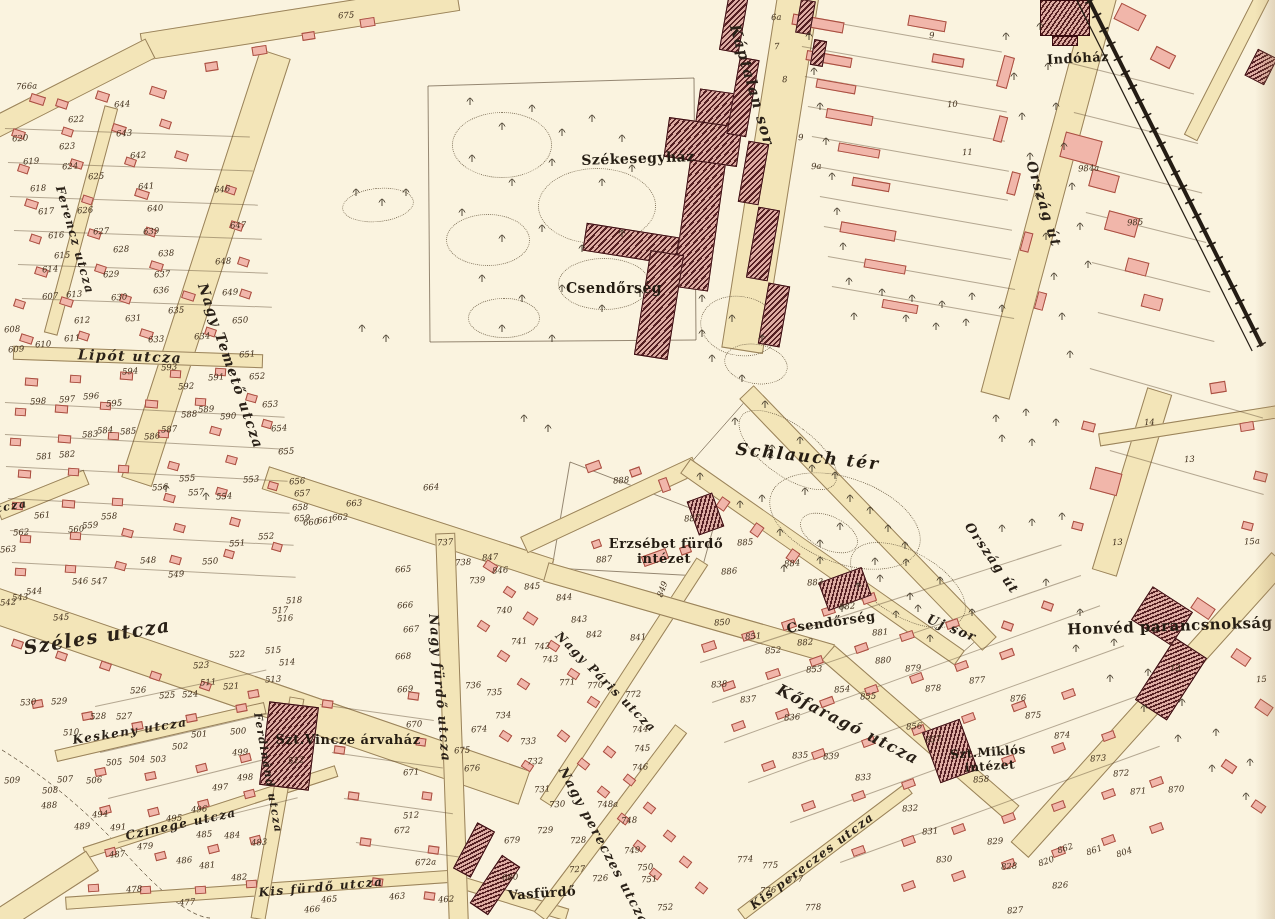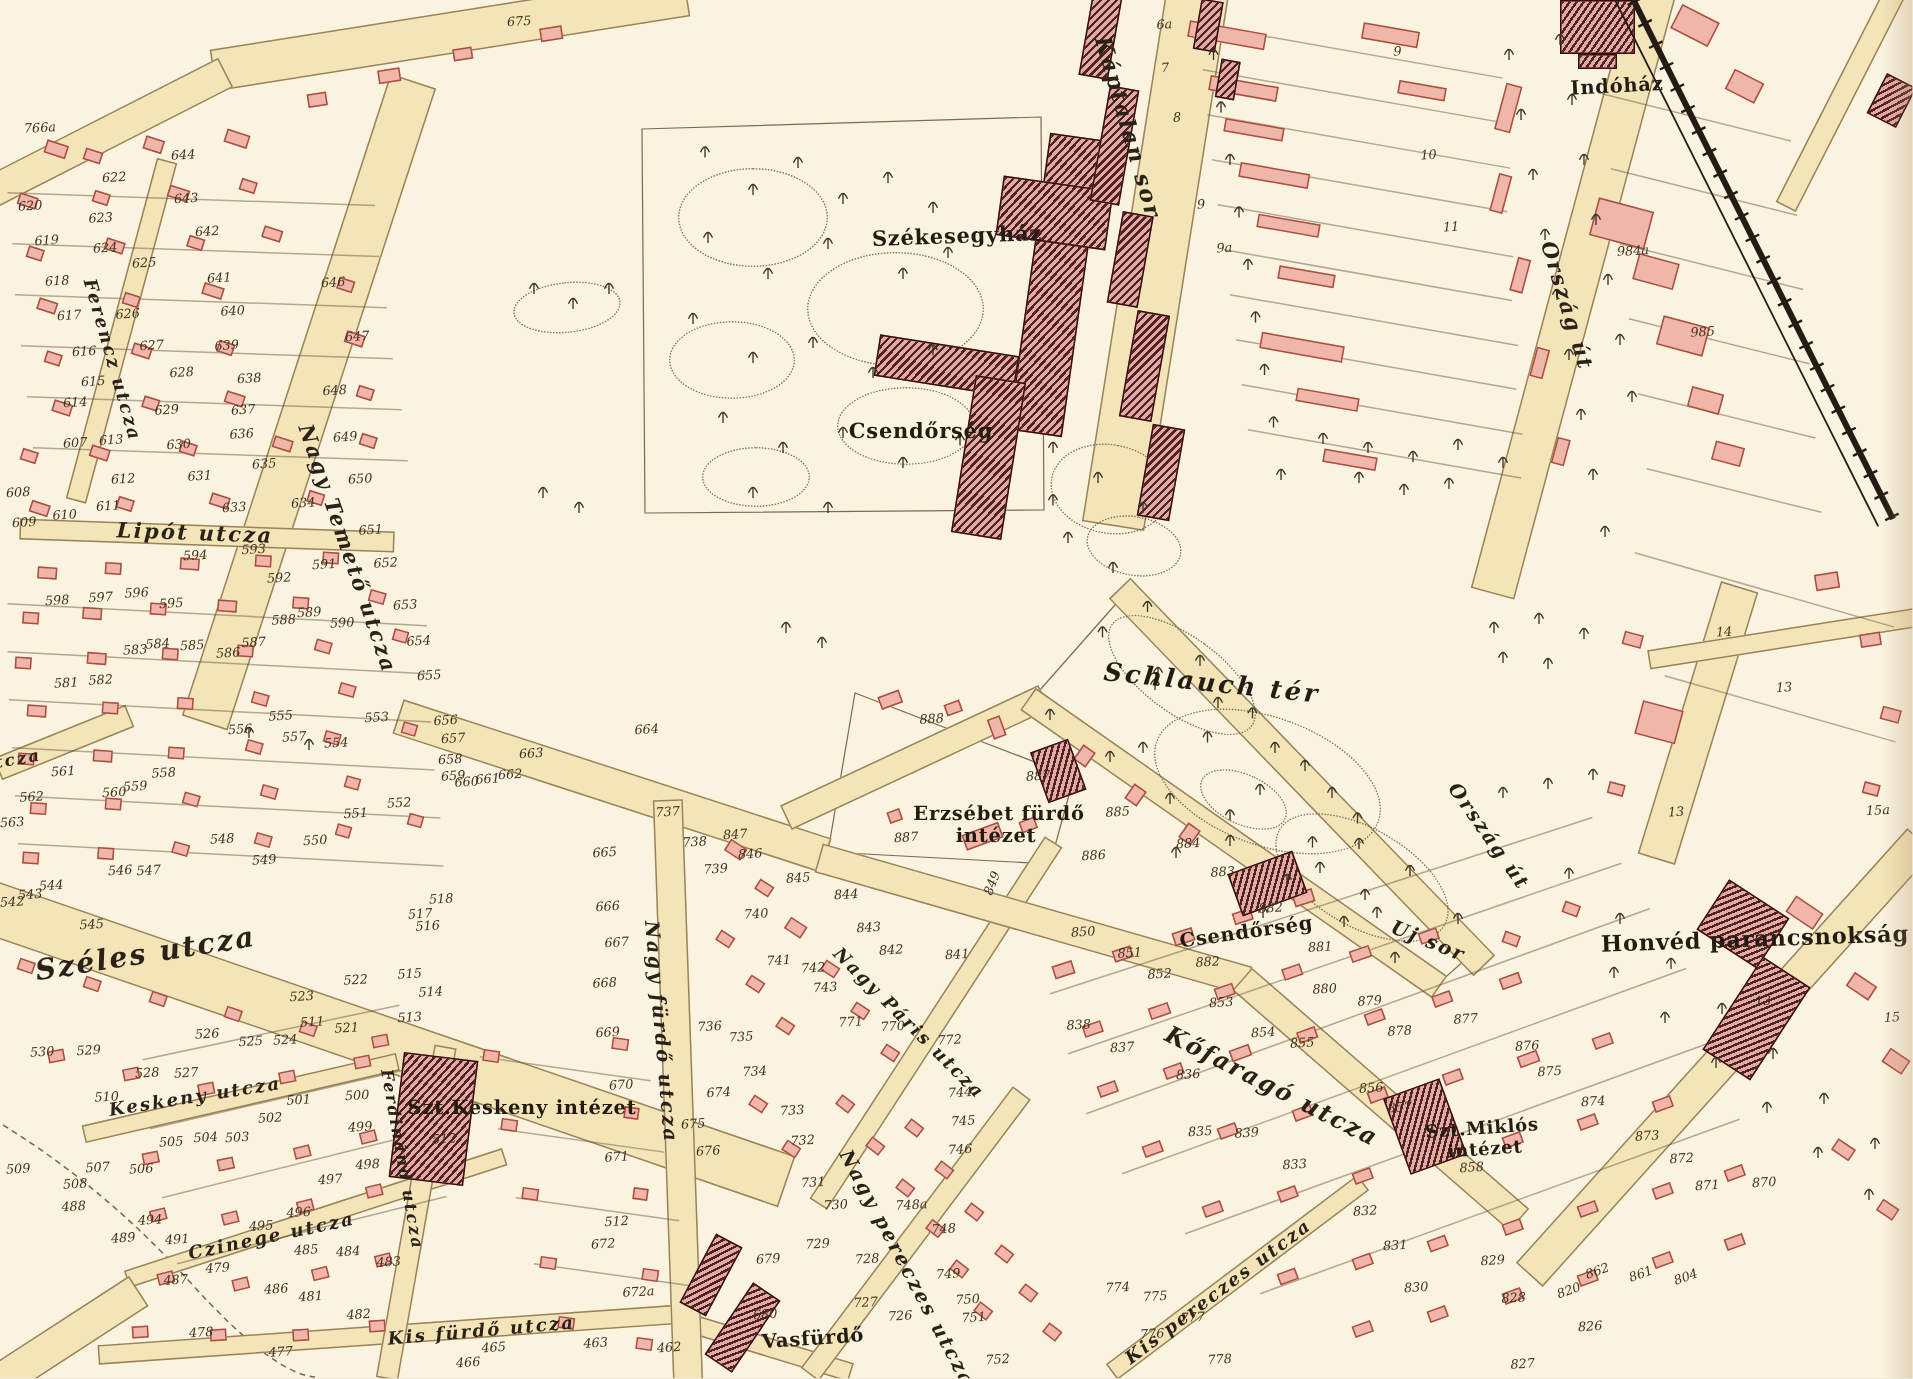--- a/index.html
+++ b/index.html
@@ -532,21 +532,21 @@
   <div id="label-layer">
       <div class="plabel" style="left: 638px; top: 158px; font-size: 14px; transform: translate(-50%, -50%) rotate(-2deg);">Székesegyház</div>
       <div class="plabel" style="left: 614px; top: 288px; font-size: 14px; transform: translate(-50%, -50%) rotate(0deg);">Csendőrség</div>
       <div class="plabel" style="left: 1078px; top: 58px; font-size: 13px; transform: translate(-50%, -50%) rotate(-3deg);">Indóház</div>
       <div class="plabel" style="left: 666px; top: 543px; font-size: 13px; transform: translate(-50%, -50%) rotate(0deg);">Erzsébet fürdő</div>
       <div class="plabel" style="left: 664px; top: 558px; font-size: 13px; transform: translate(-50%, -50%) rotate(0deg);">intézet</div>
       <div class="plabel" style="left: 831px; top: 622px; font-size: 13px; transform: translate(-50%, -50%) rotate(-8deg);">Csendőrség</div>
       <div class="plabel" style="left: 1170px; top: 626px; font-size: 15px; transform: translate(-50%, -50%) rotate(-2deg);">Honvéd parancsnokság</div>
       <div class="plabel" style="left: 988px; top: 752px; font-size: 12px; transform: translate(-50%, -50%) rotate(-4deg);">Szt.Miklós</div>
       <div class="plabel" style="left: 990px; top: 766px; font-size: 12px; transform: translate(-50%, -50%) rotate(-4deg);">intézet</div>
-      <div class="plabel" style="left: 348px; top: 739px; font-size: 13px; transform: translate(-50%, -50%) rotate(0deg);">Szt.Keskeny intézet</div>
+      <div class="plabel" style="left: 348px; top: 739px; font-size: 13px; transform: translate(-50%, -50%) rotate(0deg);">Szt.Vincze árvaház</div>
       <div class="plabel" style="left: 542px; top: 893px; font-size: 13px; transform: translate(-50%, -50%) rotate(-4deg);">Vasfürdő</div>
       <div class="plabel" style="left: 808px; top: 456px; font-size: 17px; transform: translate(-50%, -50%) rotate(6deg); font-style: italic; font-weight: 600; letter-spacing: 2px;">Schlauch tér</div>
       <div class="slabel" style="left: 752px; top: 85px; font-size: 15px; transform: translate(-50%, -50%) rotate(74deg);">Káptalan sor</div>
       <div class="slabel" style="left: 1044px; top: 204px; font-size: 14px; transform: translate(-50%, -50%) rotate(73deg);">Ország út</div>
       <div class="slabel" style="left: 992px; top: 558px; font-size: 13px; transform: translate(-50%, -50%) rotate(55deg);">Ország út</div>
       <div class="slabel" style="left: 952px; top: 628px; font-size: 13px; transform: translate(-50%, -50%) rotate(22deg);">Uj sor</div>
       <div class="slabel" style="left: 231px; top: 366px; font-size: 14px; transform: translate(-50%, -50%) rotate(71deg);">Nagy Temető utcza</div>
       <div class="slabel" style="left: 75px; top: 240px; font-size: 12px; transform: translate(-50%, -50%) rotate(74deg);">Ferencz utcza</div>
       <div class="slabel" style="left: 130px; top: 356px; font-size: 14px; transform: translate(-50%, -50%) rotate(2deg);">Lipót utcza</div>
       <div class="slabel" style="left: 97px; top: 636px; font-size: 19px; transform: translate(-50%, -50%) rotate(-9deg);">Széles utcza</div>

